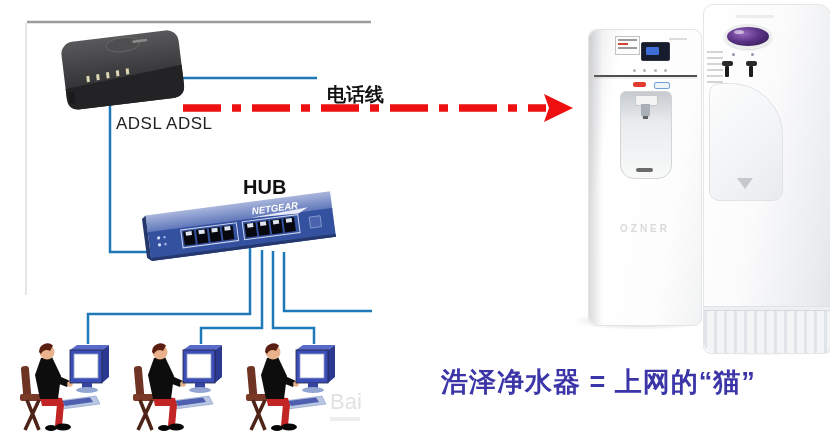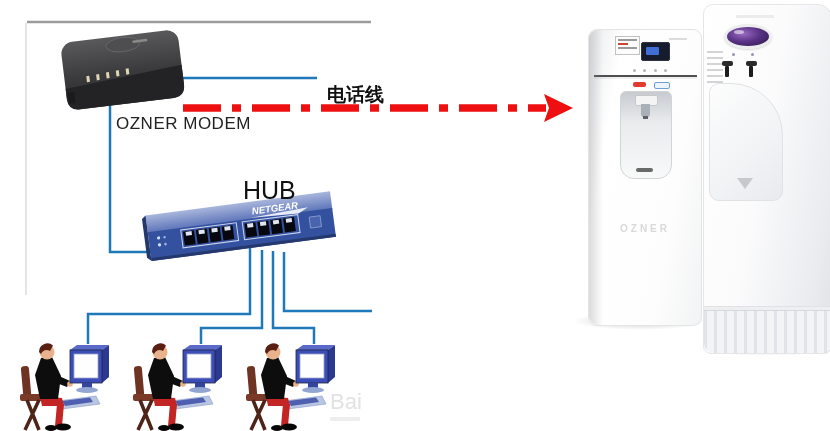--- a/index.html
+++ b/index.html
@@ -3,21 +3,21 @@
 <meta charset="utf-8">
 <style>
   html,body{margin:0;padding:0;background:#fff;}
   .stage{
     position:relative;width:830px;height:431px;background:#ffffff;
     overflow:hidden;font-family:"Liberation Sans","DejaVu Sans",sans-serif;
   }
   .art{position:absolute;left:0;top:0;width:830px;height:431px;}
   .lbl{position:absolute;color:#1c1c1c;white-space:nowrap;}
   .lbl-adsl{left:116px;top:114px;font-size:17px;letter-spacing:0.5px;color:#222;}
-  .lbl-hub{left:243px;top:176px;font-size:25px;font-weight:normal;color:#111;text-align:right;}
+  .lbl-hub{left:243px;top:176px;font-size:20px;font-weight:bold;color:#111;text-align:right;}
   .lbl-phone{left:303px;top:82px;font-size:19px;font-weight:bold;color:#111;margin-left:24px;}
   .watermark{left:330px;top:389px;font-size:22px;font-weight:normal;color:#e2e2e2;}
   .watermark .wm-bar{display:block;width:30px;height:4px;background:#ededed;margin-top:2px;border-radius:1px;}
   .caption{
     left:441px;top:364px;font-size:27px;font-weight:bold;color:#3b35a8;letter-spacing:1px;
   }
   
   .shadow-a{position:absolute;left:572px;top:312px;width:136px;height:18px;border-radius:50%;
     background:radial-gradient(ellipse at center,rgba(60,60,60,0.28),rgba(0,0,0,0) 70%);}
   .purifier-a{
@@ -195,21 +195,21 @@
     <use href="#ws" x="20" y="338"></use>
     <use href="#ws" x="133" y="338"></use>
     <use href="#ws" x="246" y="338"></use>
 
     <g>
       <line x1="183" y1="108" x2="546" y2="108" stroke="#ee1010" stroke-width="7.5" stroke-dasharray="38 11 9 11"></line>
       <polygon points="544,94 573,108 544,122 549,108" fill="#ee1010"></polygon>
     </g>
   </svg>
 
-  <div class="lbl lbl-adsl">OZNER MODEM</div>
+  <div class="lbl lbl-adsl">ADSL ADSL</div>
   <div class="lbl lbl-hub">HUB</div>
   <div class="lbl lbl-phone">电话线</div>
   <div class="lbl watermark">
     <span>Bai</span>
     <span class="wm-bar"></span>
   </div>
 
   <div class="shadow-a"></div>
   <div class="purifier-a">
     <div class="sticker-a">
@@ -264,13 +264,14 @@
         <span class="handle"></span>
         <span class="stem"></span>
       </div>
     <div class="recess-b">
       <div class="tri-b"></div>
     </div>
     <div class="band-b"></div>
     <div class="base-b"></div>
   </div>
 
+  <div class="lbl caption">浩泽净水器 = 上网的“猫”</div>
 </div>
 
 </body></html>

